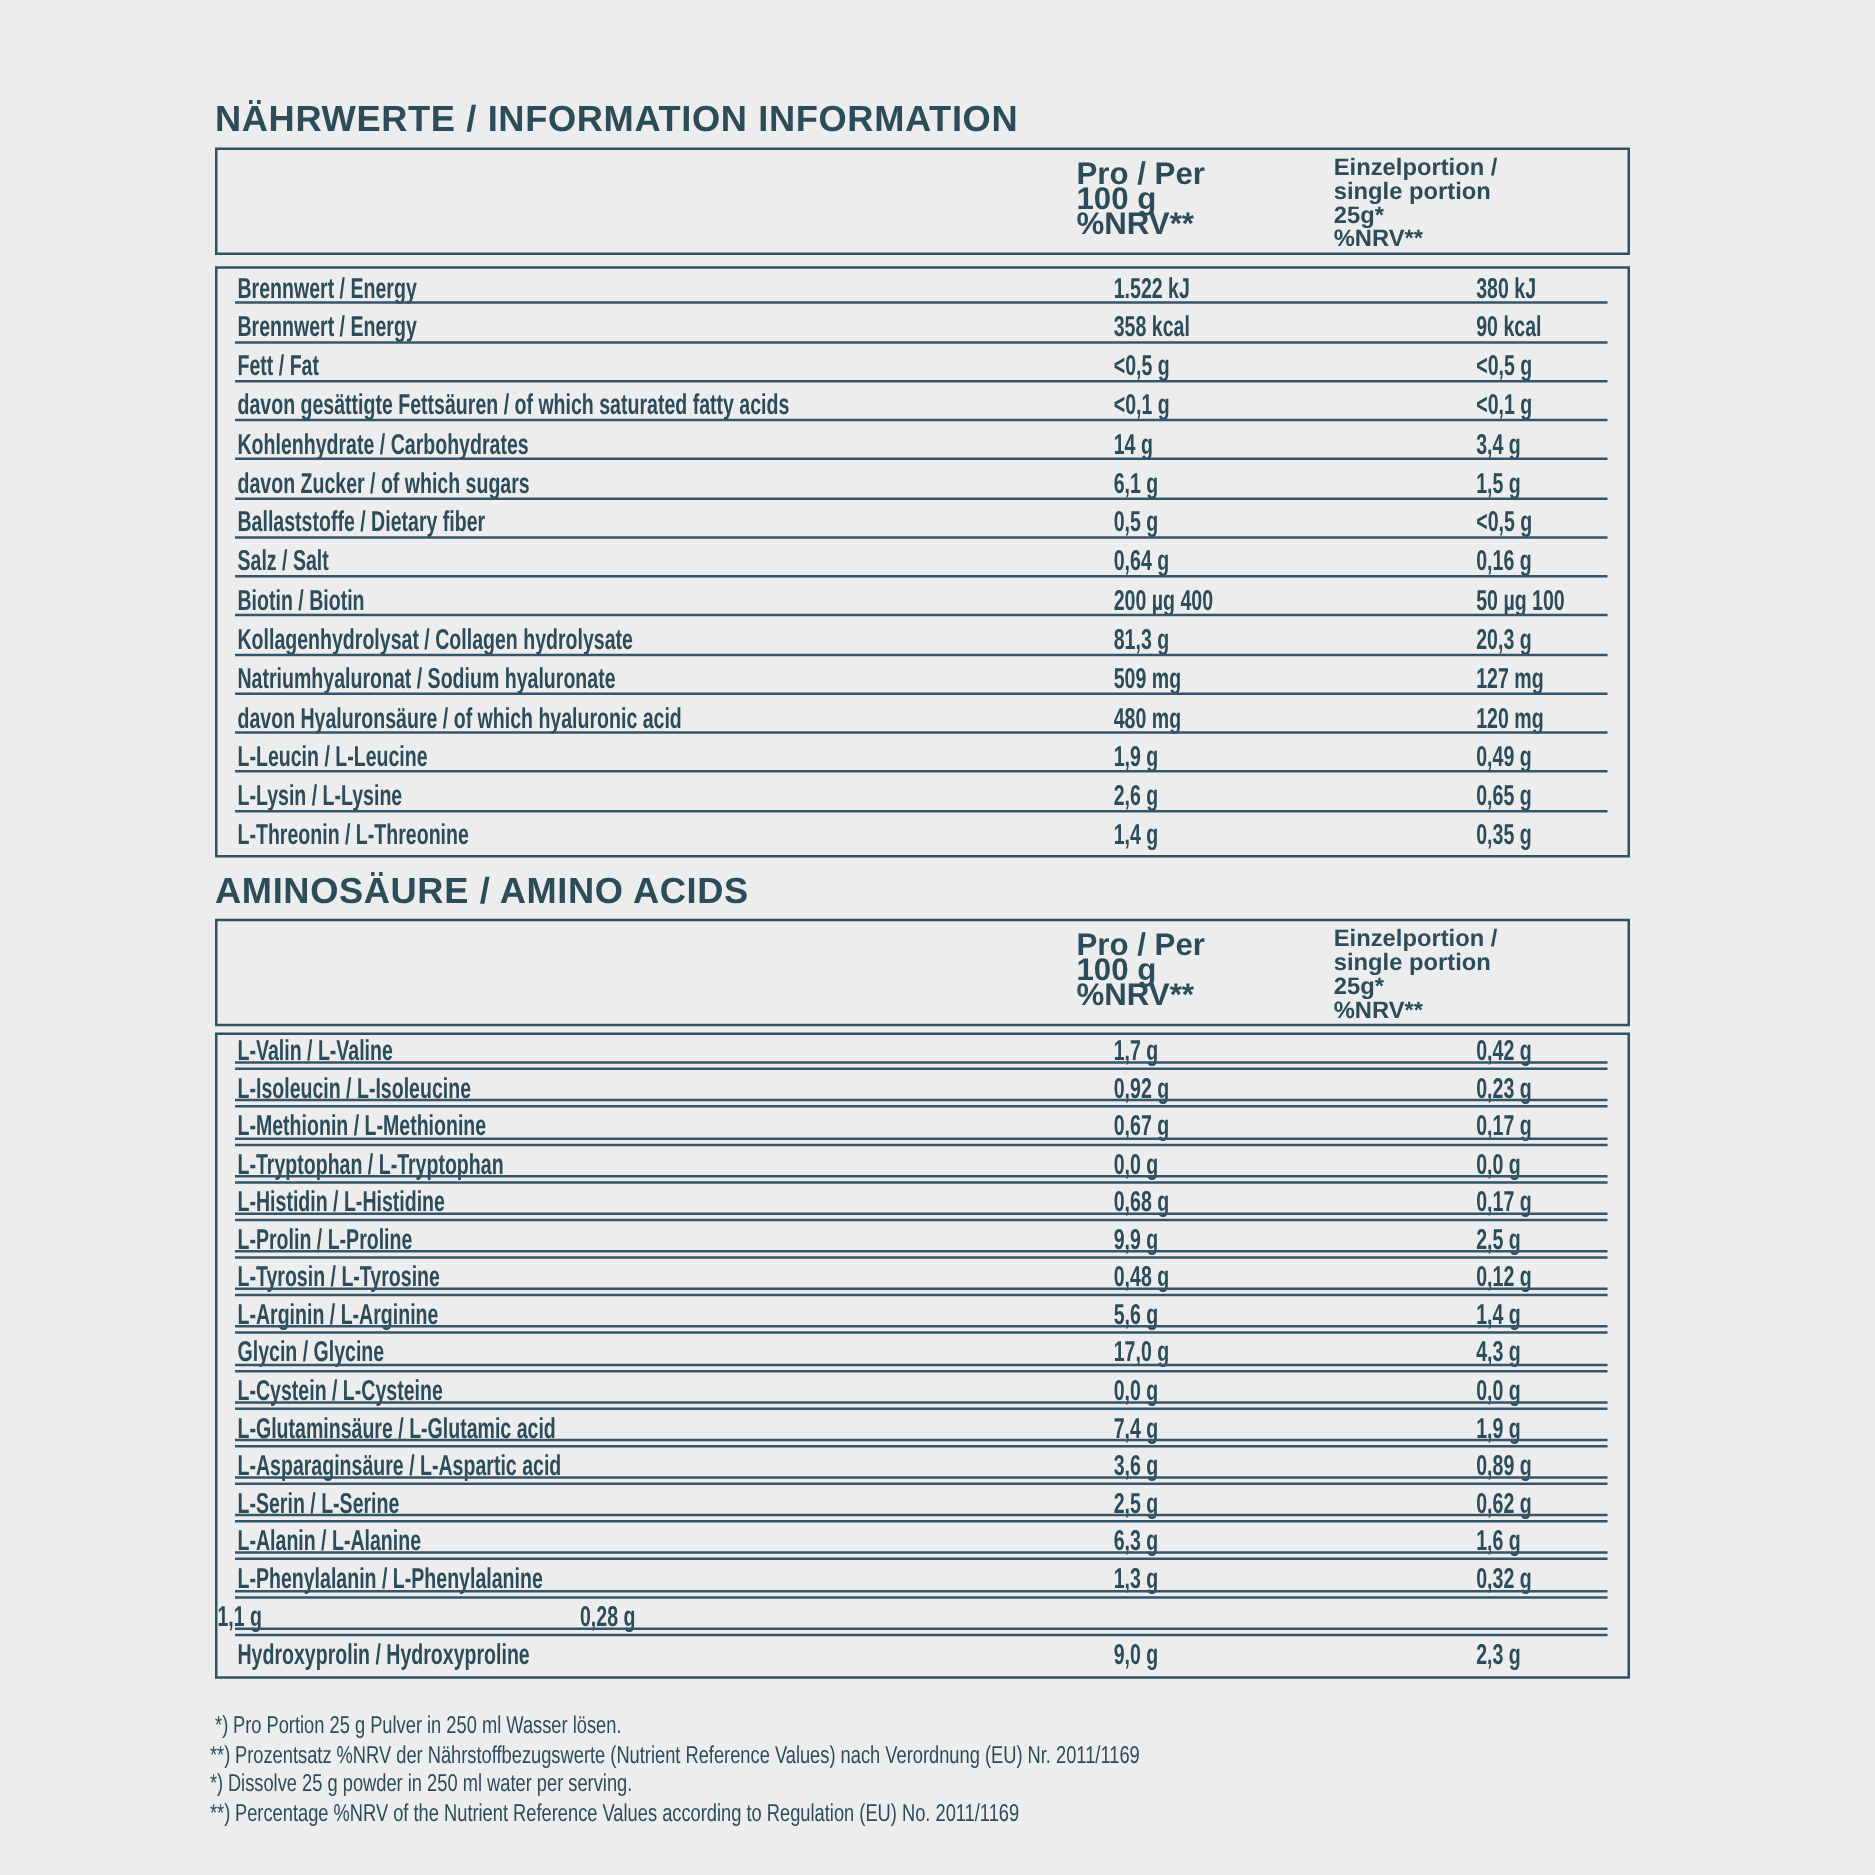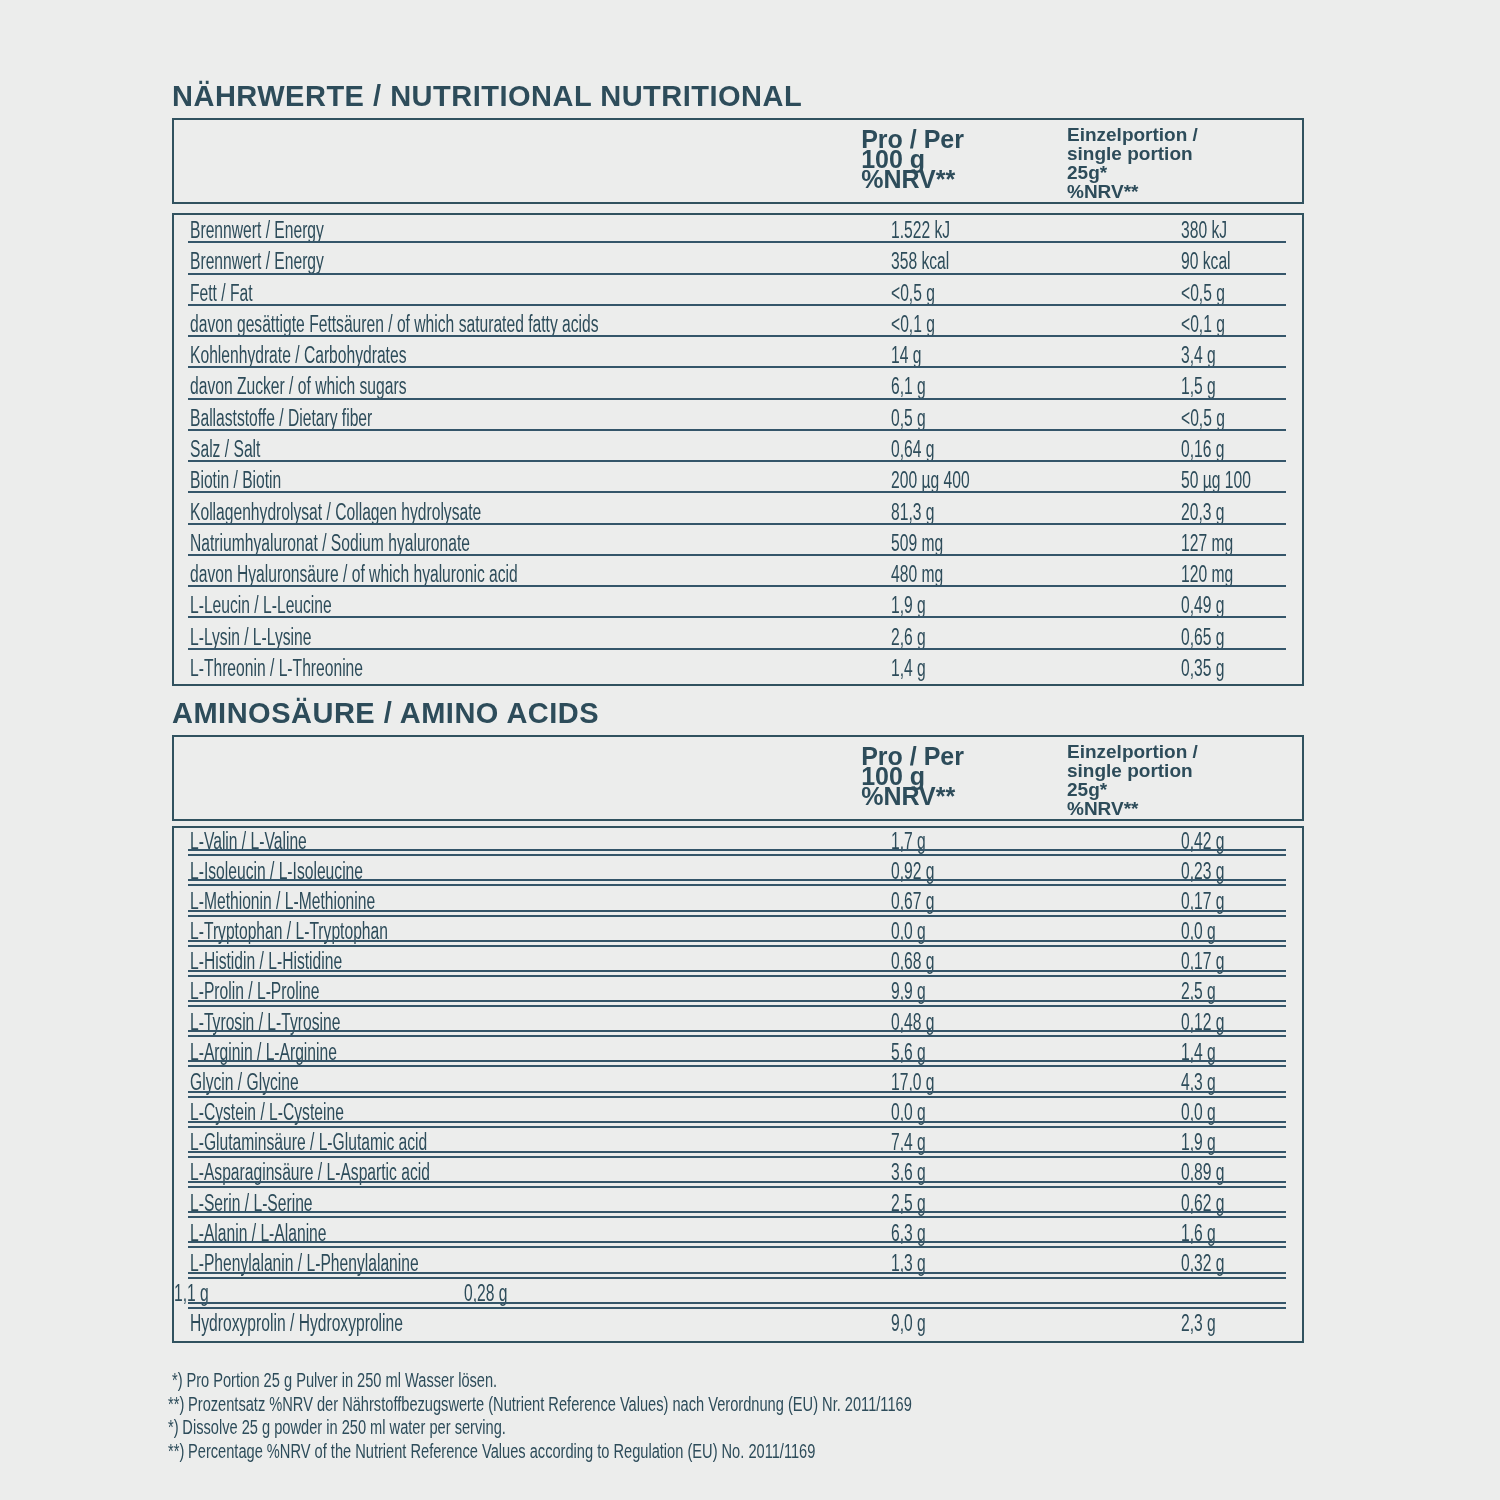--- a/index.html
+++ b/index.html
@@ -29,21 +29,21 @@
   }
   .hcol2{
     position:absolute;top:5px;left:893px;width:300px;text-align:left;
     font-size:19px;font-weight:bold;line-height:19px;white-space:nowrap;
   }
   .hline{display:block;}
 
   .rows-box{
     position:absolute;left:172px;width:1132px;
     border:2px solid #31525f;box-sizing:border-box;
-    display:flex;flex-direction:column;
+    display:flex;flex-direction:column;font-weight:bold;
   }
   #rows1{top:213px;height:473px;}
   #rows2{top:826px;height:517px;}
 
   .row{position:relative;flex:1;display:flex;align-items:center;}
   .row::after{
     content:'';position:absolute;left:14px;right:16px;bottom:3px;
     border-bottom:2px solid #35566a;
   }
   #rows2 .row{padding-bottom:4px;justify-content:space-between;}
@@ -68,21 +68,21 @@
   .footnotes{position:absolute;left:168px;top:1371px;}
   .fnote{height:23.5px;white-space:nowrap;}
   .fnote .cond{font-size:19.5px;line-height:19.5px;transform:scaleX(0.75);}
   .fn-text{margin-left:5px;}
 </style>
 </head>
 <body>
 
 <div class="canvas">
 
-  <div class="sec-title" id="title1">NÄHRWERTE / NUTRITIONAL NUTRITIONAL</div>
+  <div class="sec-title" id="title1">NÄHRWERTE / INFORMATION INFORMATION</div>
 
   <div class="header-box" id="header1">
     <div class="hcol1">
       <span class="hline">Pro / Per</span>
       <span class="hline">100 g</span>
       <span class="hline">%NRV**</span>
     </div>
     <div class="hcol2">
       <span class="hline">Einzelportion /</span>
       <span class="hline">single portion</span>

